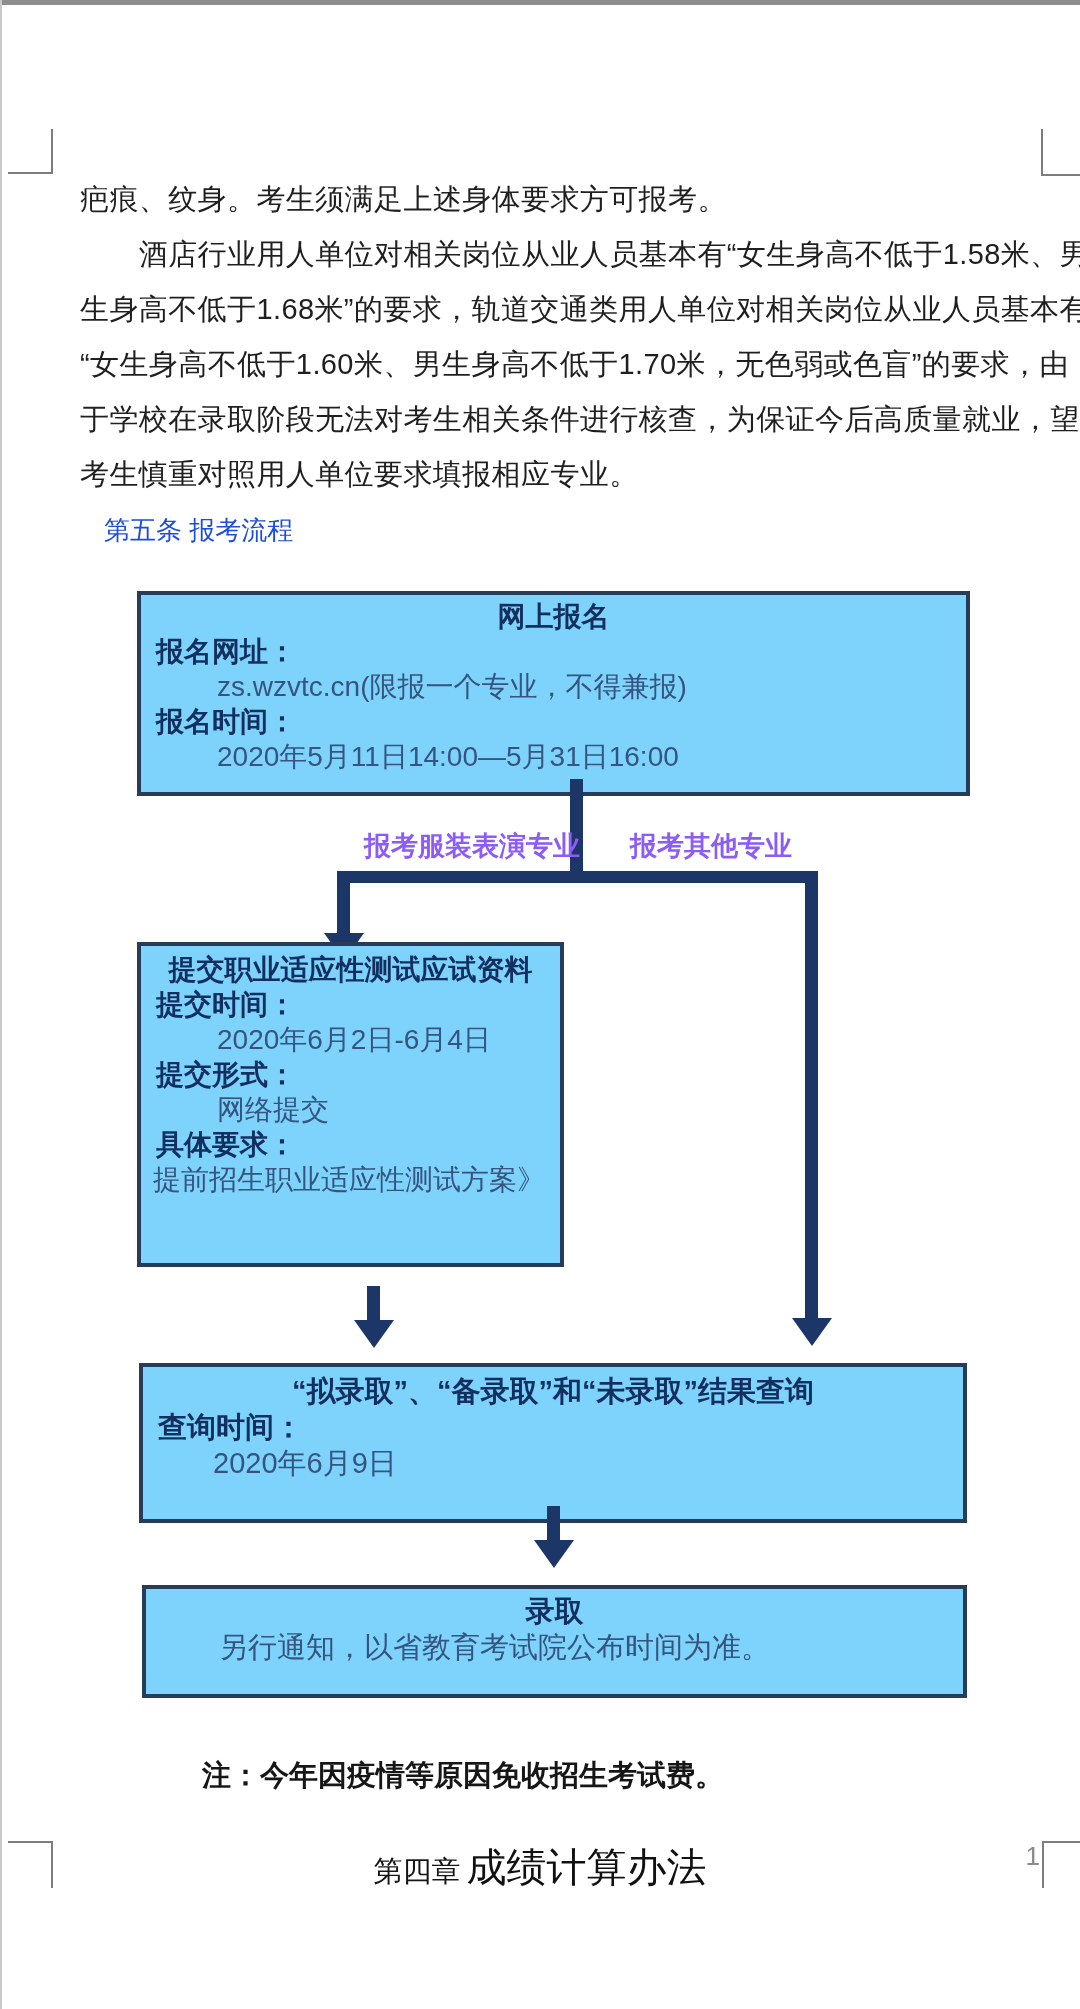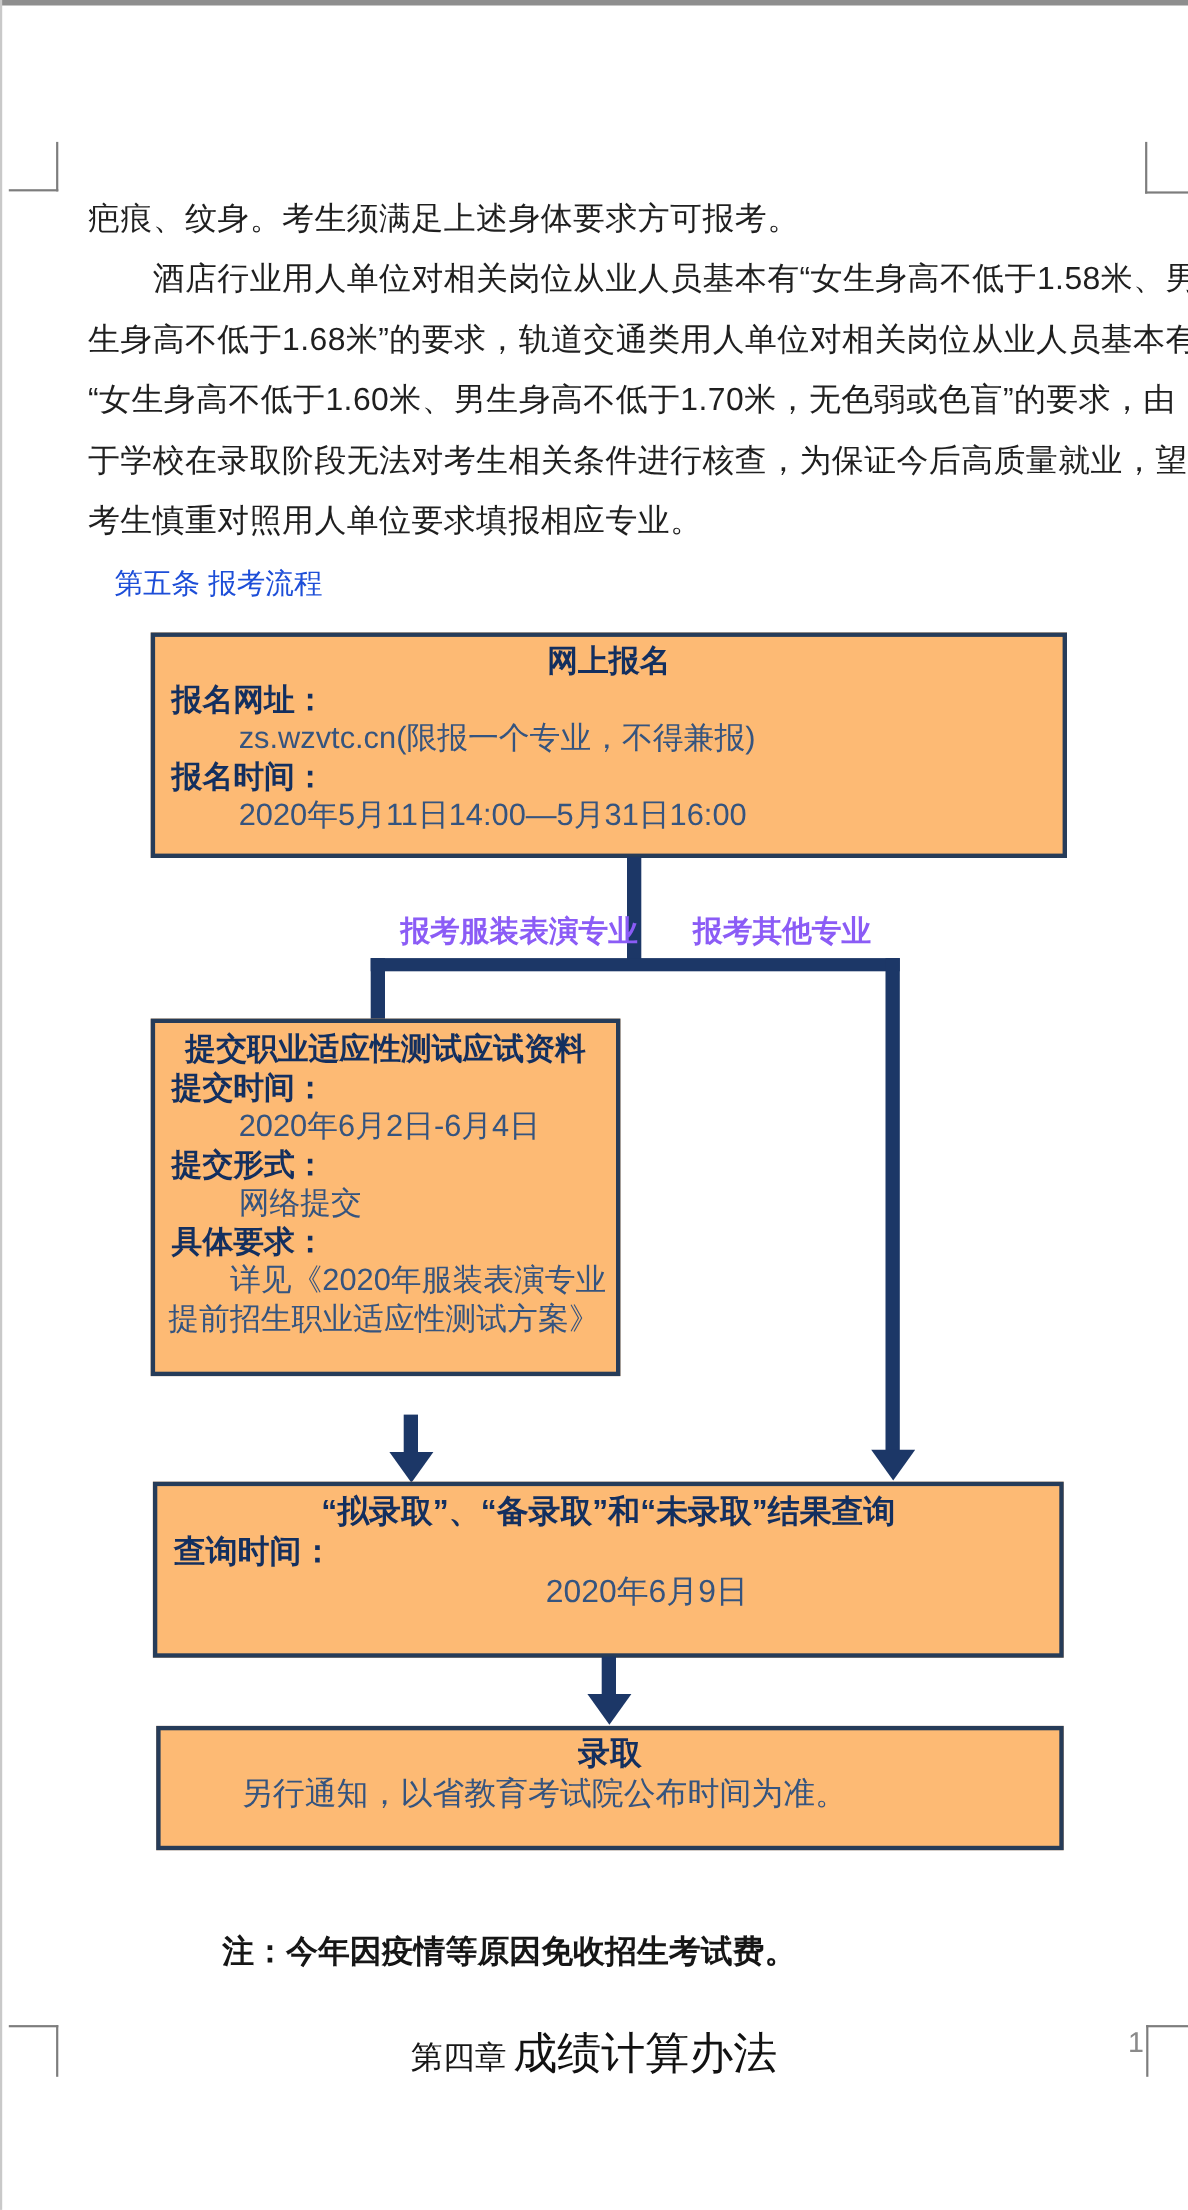--- a/index.html
+++ b/index.html
@@ -20,21 +20,21 @@
   .abs{position:absolute;}
   
   .topbar{left:0;top:0;width:1080px;height:5px;background:#8e8e8e;}
   .leftedge{left:0;top:0;width:2px;height:2009px;background:#c9c9c9;}
   .mark{background:var(--gray_mark);}
   
   .para{left:52px;top:172px;width:986px;font-size:29px;color:var(--black);}
   .para .pline{height:55px;line-height:55px;white-space:nowrap;letter-spacing:0.4px;margin-left:28px;}
   .h5{left:52px;top:505px;width:900px;font-size:26px;font-weight:normal;line-height:50px;text-indent:2em;color:#1d4ed8;}
   
-  .fbox{border:4px solid var(--border);background:#fdba74;box-sizing:border-box;font-size:28px;}
+  .fbox{border:4px solid var(--border);background:#7dd3fc;box-sizing:border-box;font-size:28px;margin-top:16px;}
   .fbox .title{text-align:center;font-weight:bold;color:var(--navy_text);}
   .fbox .lbl{font-weight:bold;color:var(--navy_text);padding-left:15px;}
   .fbox .val{color:var(--slate_text);padding-left:76px;}
   .lh35{line-height:35px;}
   .lh36{line-height:36px;}
   
   .stem{background:var(--line);}
   .arrowhead{width:0;height:0;border-left:20px solid transparent;border-right:20px solid transparent;border-top:28px solid var(--line);}
   .blabel{font-size:27px;font-weight:bold;color:#8b5cf6;white-space:nowrap;}
   .note{left:202px;top:1752px;font-size:29px;font-weight:bold;color:#161616;line-height:46px;text-align:right;}
@@ -88,31 +88,30 @@
   <div class="abs stem" style="left:805px;top:871px;width:13px;height:462px;"></div>
   <div class="abs arrowhead" style="left:792px;top:1318px;"></div>
 
   <div class="abs fbox lh35" style="left:137px;top:926px;width:427px;height:325px;padding-top:6px;">
     <div class="title">提交职业适应性测试应试资料</div>
     <div class="lbl">提交时间：</div>
     <div class="val">2020年6月2日-6月4日</div>
     <div class="lbl">提交形式：</div>
     <div class="val">网络提交</div>
     <div class="lbl">具体要求：</div>
-    <div class="val" style="padding-left:68px;">详见《2020年服装表演专业</div>
     <div class="val" style="padding-left:12px;">提前招生职业适应性测试方案》</div>
   </div>
 
   <div class="abs stem" style="left:367px;top:1286px;width:13px;height:38px;"></div>
   <div class="abs arrowhead" style="left:354px;top:1320px;"></div>
 
   <div class="abs fbox lh36" style="left:139px;top:1347px;width:828px;height:160px;padding-top:6px;font-size:29px;">
     <div class="title">“拟录取”、“备录取”和“未录取”结果查询</div>
     <div class="lbl">查询时间：</div>
-    <div class="val" style="padding-left:70px;text-align:center;">2020年6月9日</div>
+    <div class="val" style="padding-left:70px;">2020年6月9日</div>
   </div>
 
   <div class="abs stem" style="left:547px;top:1506px;width:13px;height:36px;"></div>
   <div class="abs arrowhead" style="left:534px;top:1540px;"></div>
 
   <div class="abs fbox lh36" style="left:142px;top:1569px;width:825px;height:113px;padding-top:4px;font-size:29px;">
     <div class="title">录取</div>
     <div class="val" style="padding-left:73px;color:var(--slate_text);">另行通知，以省教育考试院公布时间为准。</div>
   </div>
 

